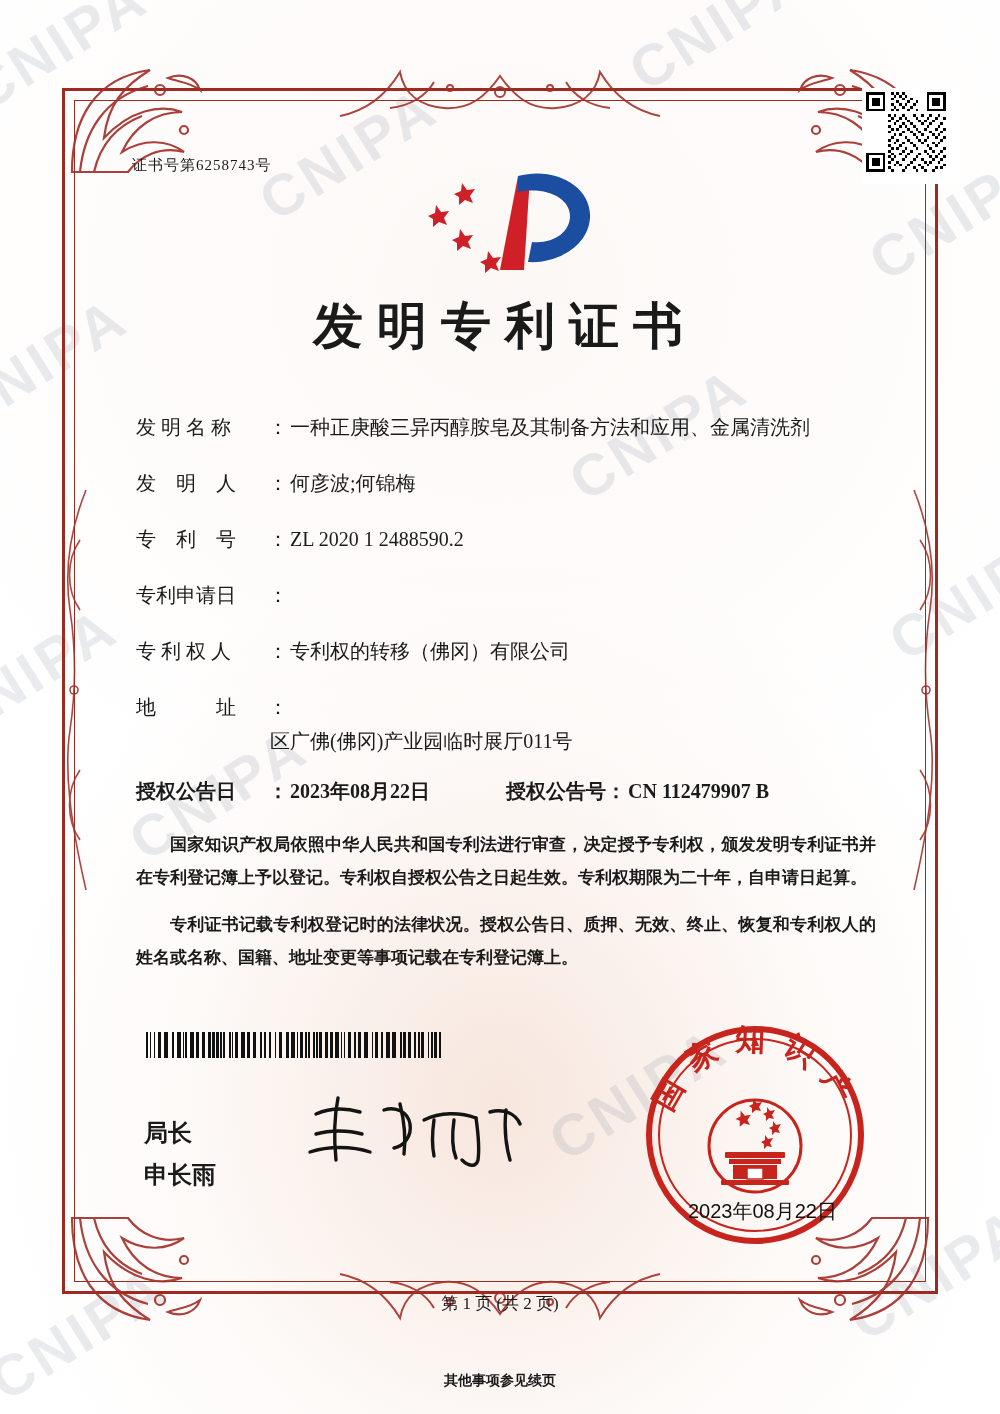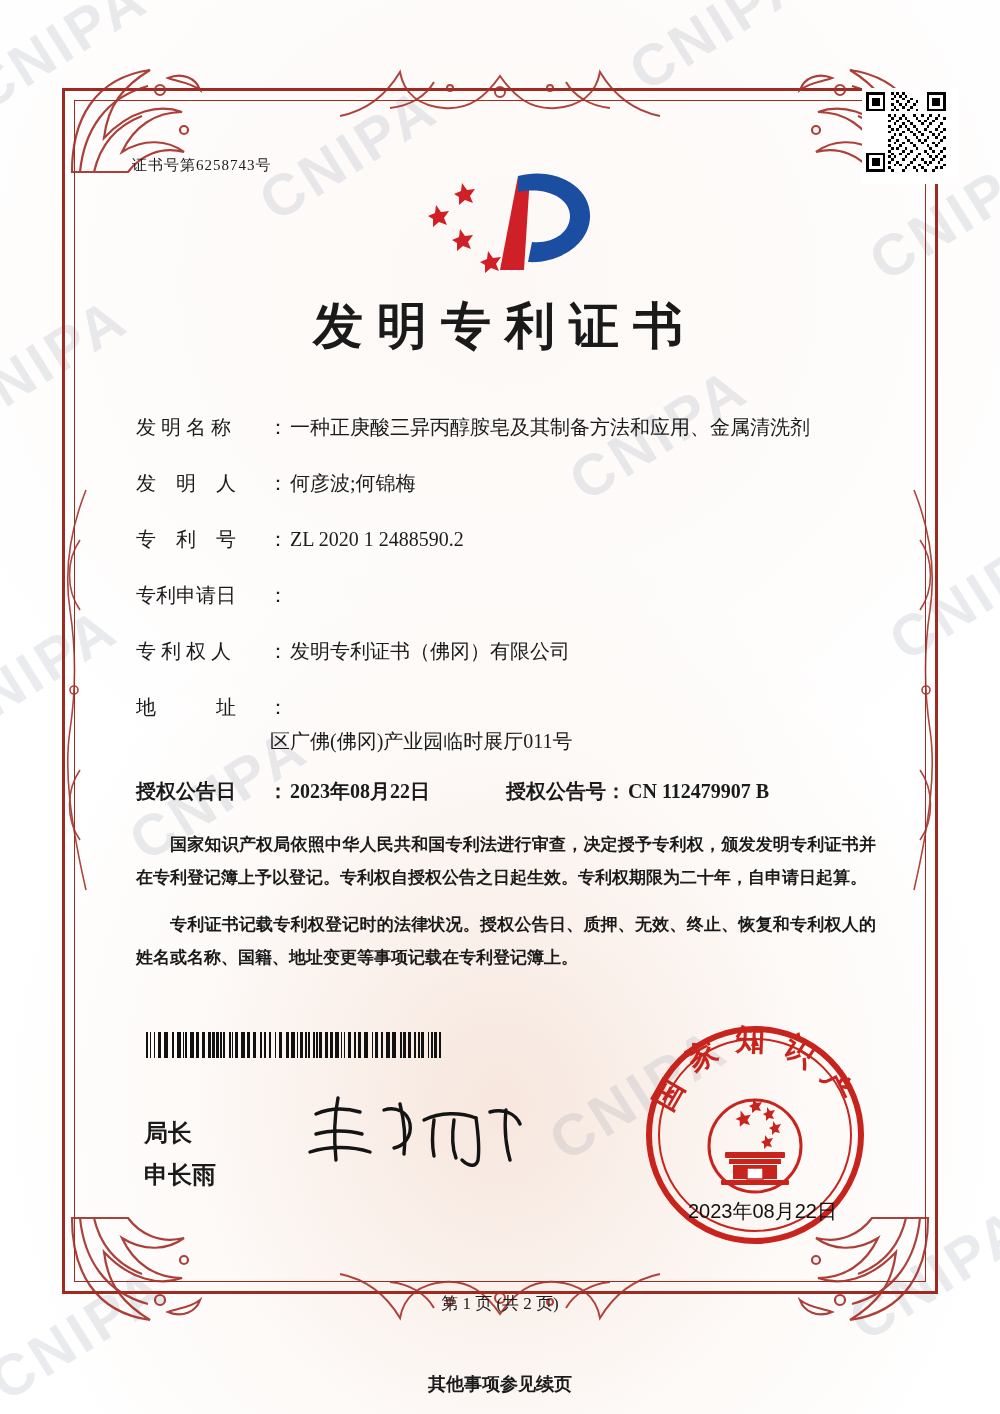--- a/index.html
+++ b/index.html
@@ -243,21 +243,21 @@
     top: 1292px;
     text-align: center;
     font-size: 17px;
   }
   .bottom-note {
     position: absolute;
     left: 0;
     right: 0;
     top: 1372px;
     text-align: center;
-    font-size: 18px;
+    font-size: 14px;
     font-weight: 600;
   }
 </style>
 </head>
 <body>
 
 <div class="page">
 
   <div class="watermarks">
     <div class="wm" style="left:-40px;  top:10px;">CNIPA</div>
@@ -569,21 +569,21 @@
       </div>
 
       <div class="field-row">
         <span class="f-label">专利申请日</span>
         <span class="f-colon">：</span>
       </div>
 
       <div class="field-row">
         <span class="f-label">专 利 权 人</span>
         <span class="f-colon">：</span>
-        <span class="f-value">发明专利证书（佛冈）有限公司</span>
+        <span class="f-value">专利权的转移（佛冈）有限公司</span>
       </div>
 
       <div class="field-row">
         <span class="f-label">地　　　址</span>
         <span class="f-colon">：</span>
       </div>
 
       <div class="addr-line2">区广佛(佛冈)产业园临时展厅011号</div>
 
       <div class="pub-row">

